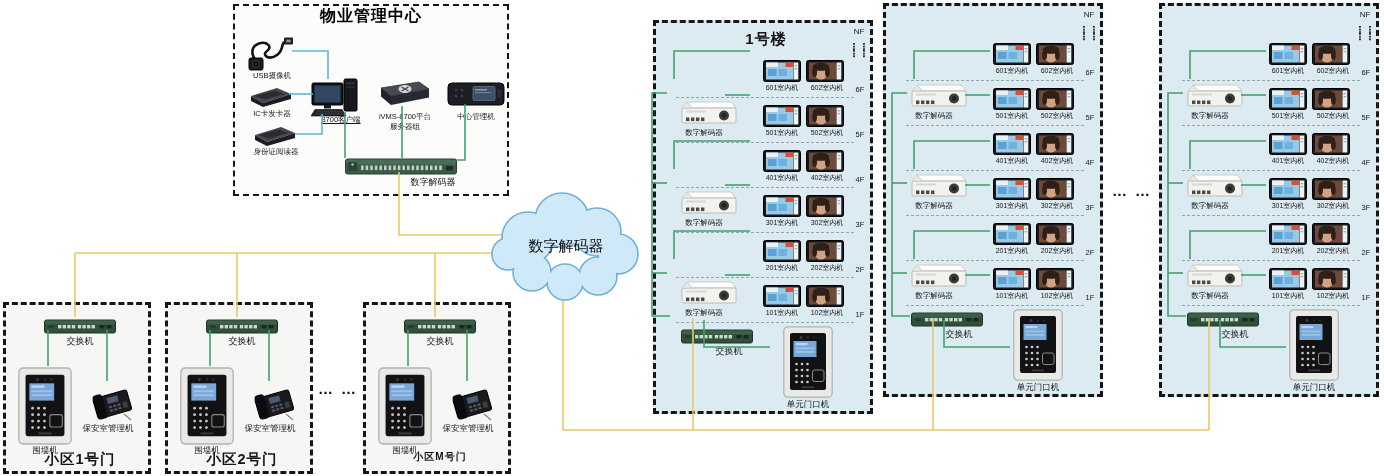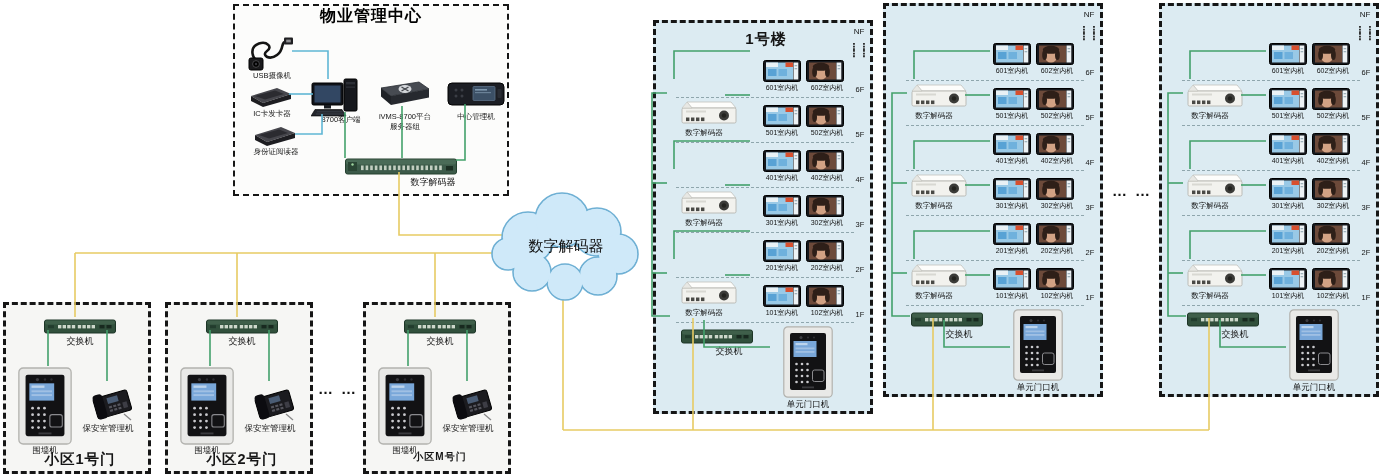--- a/index.html
+++ b/index.html
@@ -54,21 +54,21 @@
  <rect x="33" y="1" width="13" height="32" rx="1.5" fill="#16181d" stroke="#000"></rect>
  <rect x="35" y="4" width="9" height="2.4" fill="#2c2f36"></rect>
           <rect x="35" y="8.5" width="9" height="1.3" fill="#2c2f36"></rect>
  <rect x="1" y="5" width="31" height="22" rx="1.5" fill="#101318" stroke="#000"></rect>
  <rect x="3.5" y="7.5" width="26" height="17" fill="#324763"></rect>
  <rect x="13" y="27" width="7" height="3.5" fill="#191c21"></rect>
  <polygon points="4,31.5 31,31.5 35,38 0,38" fill="#23262c" stroke="#000" stroke-width="0.6"></polygon>
  <line x1="6" y1="33.8" x2="31.5" y2="33.8" stroke="#3c414a" stroke-width="0.9"></line>
  <line x1="5" y1="36" x2="33" y2="36" stroke="#3c414a" stroke-width="0.9"></line>
         </svg></div>
-    <div class="lbl" style="left:78px;top:110px;width:56px;">8700客户端</div>
+    <div class="lbl" style="left:78px;top:110px;width:56px;text-decoration:underline;">8700客户端</div>
     <div class="abs" style="left:140px;top:73px;"><svg width="58" height="32" viewBox="0 0 58 32">
  <polygon points="6,9 44,3 54,10 16,17" fill="#474b52" stroke="#2a2d33" stroke-width="0.8"></polygon>
  <polygon points="6,9 16,17 16,26 6,17.5" fill="#1f2227"></polygon>
  <polygon points="16,17 54,10 54,18.5 16,26" fill="#26292f"></polygon>
  <ellipse cx="30" cy="10" rx="6.5" ry="4" fill="#d4d7db"></ellipse>
  <path d="M26.5,8 L33.5,12 M33.5,8 L26.5,12" stroke="#44474d" stroke-width="1.4"></path>
         </svg></div>
     <div class="lbl" style="left:134px;top:107px;width:72px;">iVMS-8700平台</div>
     <div class="lbl" style="left:134px;top:117px;width:72px;">服务器组</div>
     <div class="abs" style="left:212px;top:74px;"><svg width="58" height="28" viewBox="0 0 58 28">

